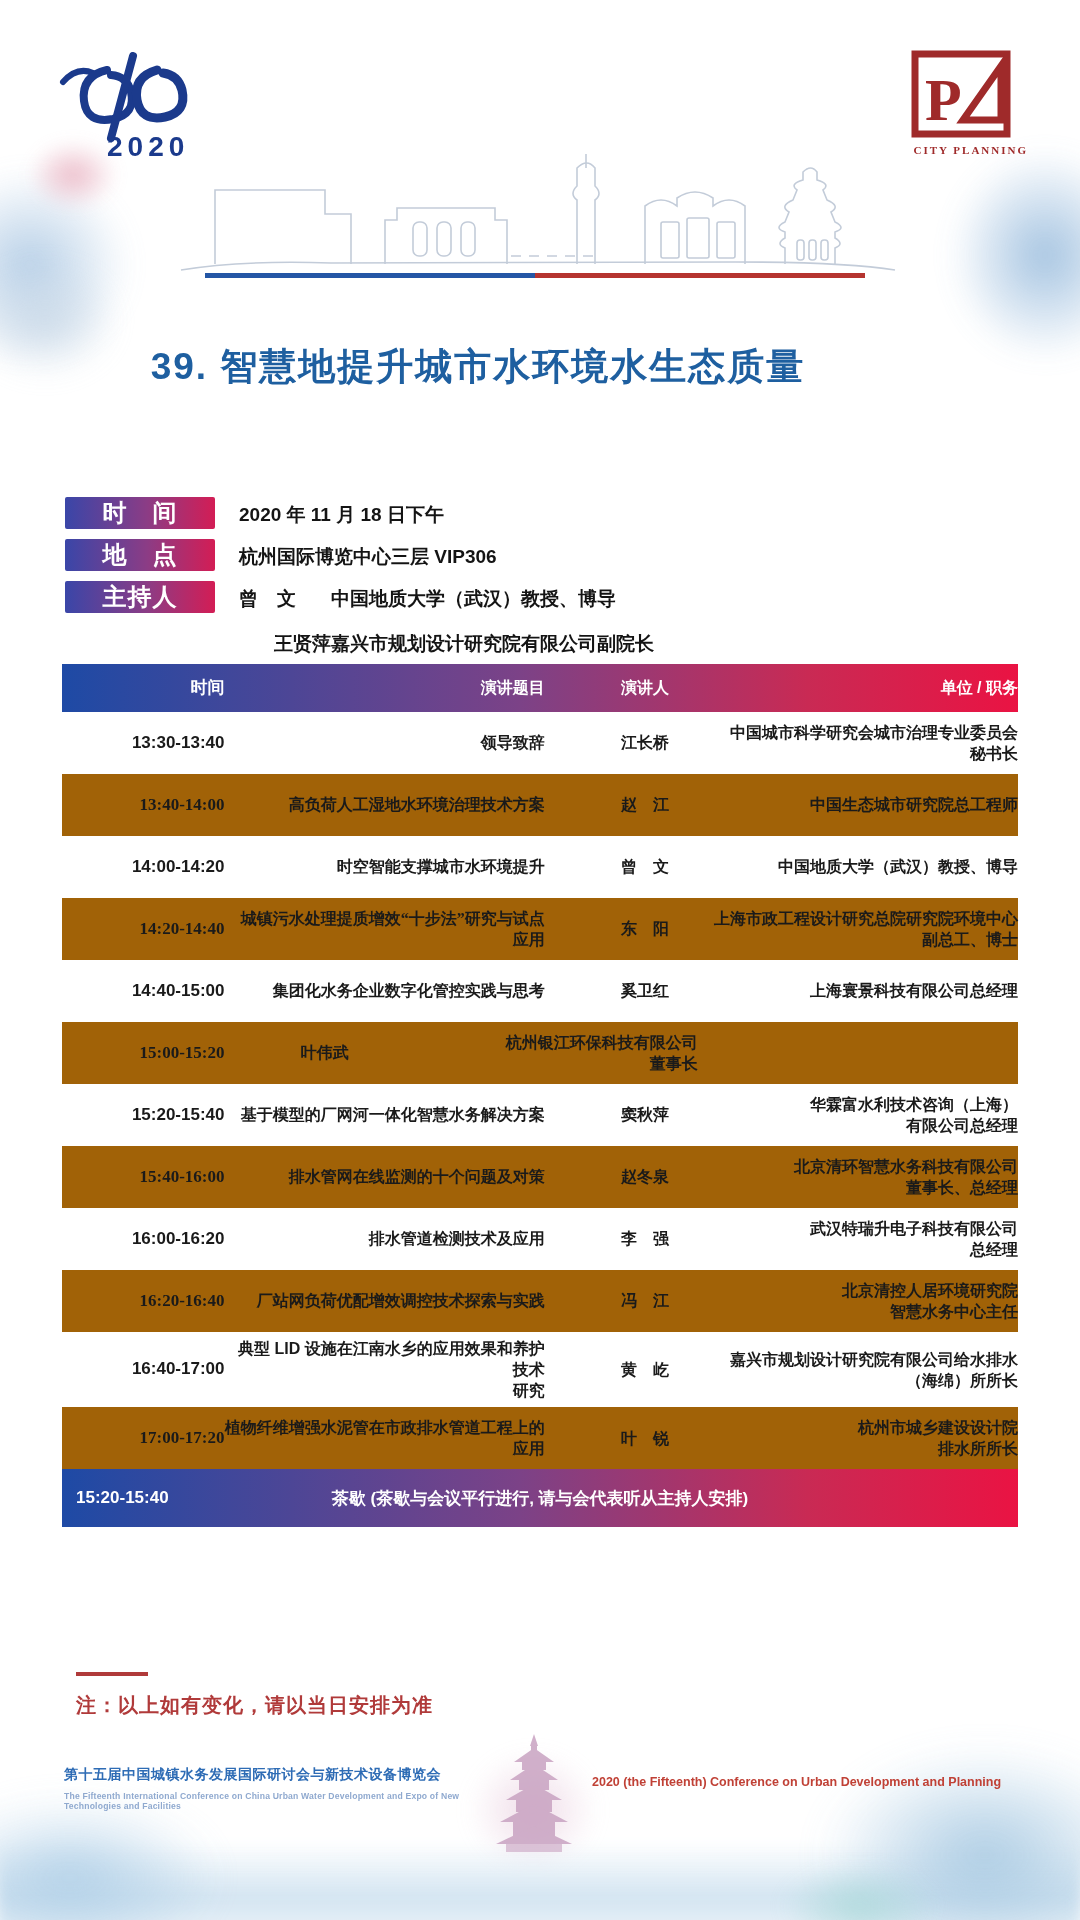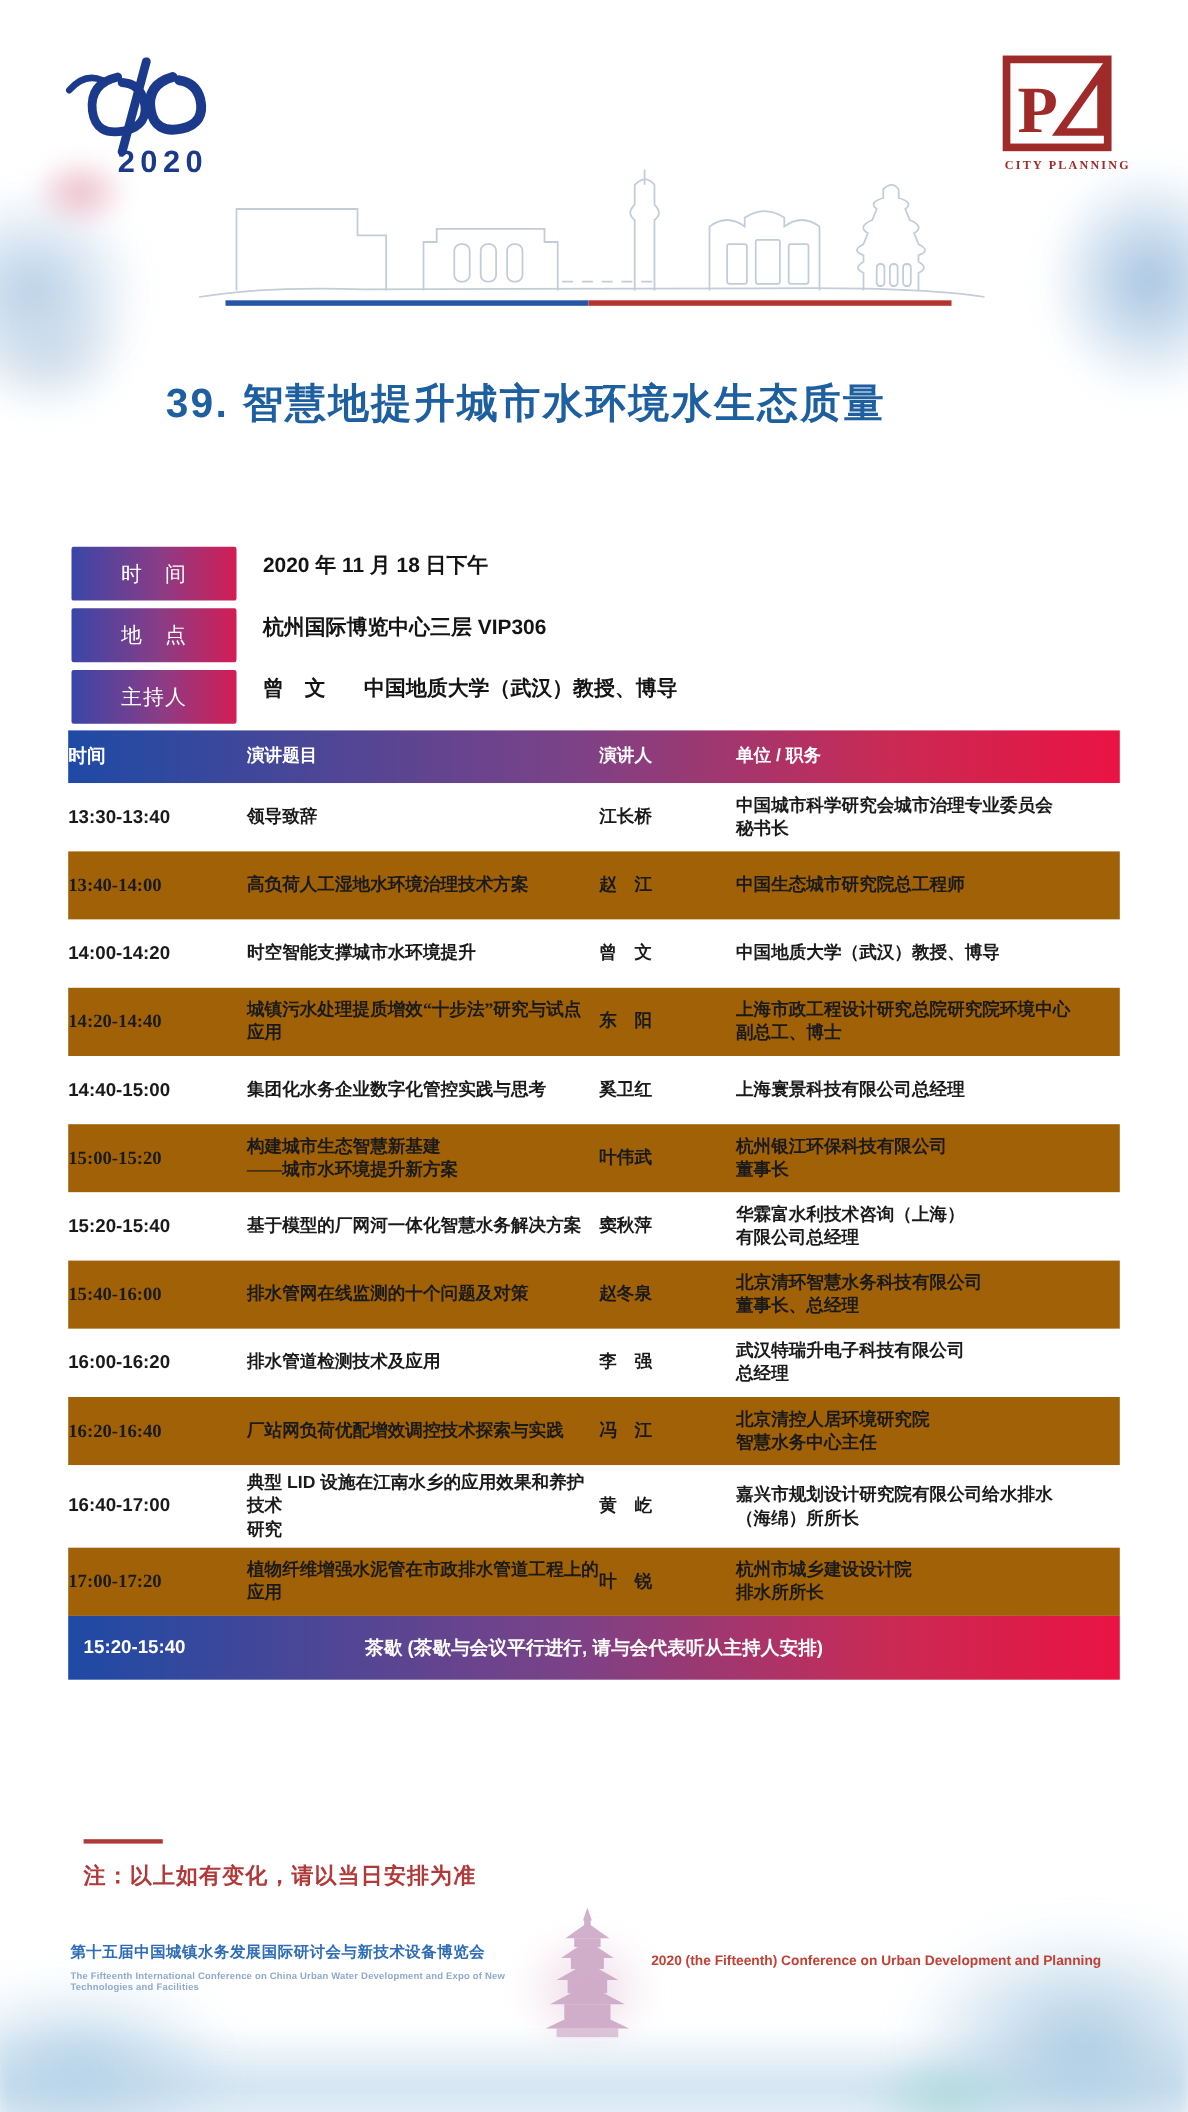--- a/index.html
+++ b/index.html
@@ -42,41 +42,41 @@
   
   .session-title{
     position:absolute;left:0;top:342px;width:956px;text-align:center;
     font-size:37px;font-weight:bold;color:#1e5fa0;letter-spacing:2px;
   }
 
   
   .info{position:absolute;left:65px;top:497px;width:950px;}
   .info-row{display:flex;align-items:flex-start;margin-bottom:7px;}
   .badge{
-    flex:0 0 150px;height:49px;border-radius:2px;
+    flex:0 0 150px;height:32px;border-radius:2px;
     background:linear-gradient(90deg,#3a46a8 0%,#8c3c85 55%,#d31d55 100%);
-    color:#ffffff;font-size:19px;font-weight:normal;letter-spacing:1px;
+    color:#ffffff;font-size:24px;font-weight:bold;letter-spacing:1px;
     display:flex;align-items:center;justify-content:center;
   }
   .info-value{margin-left:24px;font-size:19px;font-weight:600;line-height:35px;color:#141414;}
   .host-line{display:flex;}
   .host-name{width:92px;font-size:19px;font-weight:600;line-height:35px;color:#141414;}
   .host-title{font-size:19px;font-weight:600;line-height:35px;color:#141414;}
   .host-line2{margin-left:174px;margin-top:10px;text-align:right;}
 
   
   .schedule{position:absolute;left:62px;top:664px;width:956px;}
   .thead{
     display:flex;height:48px;align-items:center;
     background:linear-gradient(90deg,#1e4aa5 0%,#7c4287 48%,#c92a54 78%,#ea1343 100%);
     color:#ffffff;font-size:18px;font-weight:bold;
   }
   .trow{display:flex;align-items:center;min-height:50px;padding:6px 0;background:#ffffff;}
   .trow.alt{background:#a16207;font-family:Liberation Serif, serif;}
-  .cell{white-space:pre-line;text-align:left;line-height:1.32;}
+  .cell{white-space:pre-line;text-align:right;line-height:1.32;}
   .c-time{flex:0 0 17%;font-size:17px;font-weight:600;}
   .c-topic{flex:0 0 33.5%;font-size:16px;font-weight:600;}
   .c-speaker{flex:0 0 13%;font-size:16px;font-weight:600;}
   .c-org{flex:0 0 36.5%;font-size:16px;font-weight:600;}
   .thead .cell{font-weight:bold;}
   .break-row{
     position:relative;display:flex;align-items:center;justify-content:center;height:58px;
     background:linear-gradient(90deg,#1e4aa5 0%,#7c4287 48%,#c92a54 78%,#ea1343 100%);
     color:#ffffff;font-size:17px;font-weight:bold;
   }
@@ -226,22 +226,20 @@
 副总工、博士</div>
     </div>
     <div class="trow">
       <div class="cell c-time">14:40-15:00</div>
       <div class="cell c-topic">集团化水务企业数字化管控实践与思考</div>
       <div class="cell c-speaker">奚卫红</div>
       <div class="cell c-org">上海寰景科技有限公司总经理</div>
     </div>
     <div class="trow alt">
       <div class="cell c-time">15:00-15:20</div>
-      <div class="cell c-topic">构建城市生态智慧新基建
-——城市水环境提升新方案</div>
       <div class="cell c-speaker">叶伟武</div>
       <div class="cell c-org">杭州银江环保科技有限公司
 董事长</div>
     </div>
     <div class="trow">
       <div class="cell c-time">15:20-15:40</div>
       <div class="cell c-topic">基于模型的厂网河一体化智慧水务解决方案</div>
       <div class="cell c-speaker">窦秋萍</div>
       <div class="cell c-org">华霖富水利技术咨询（上海）
 有限公司总经理</div>

